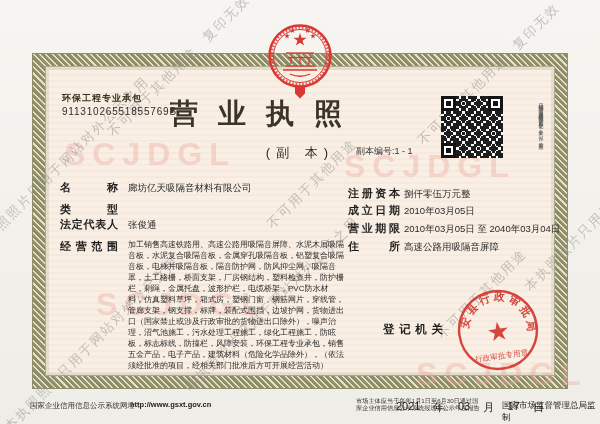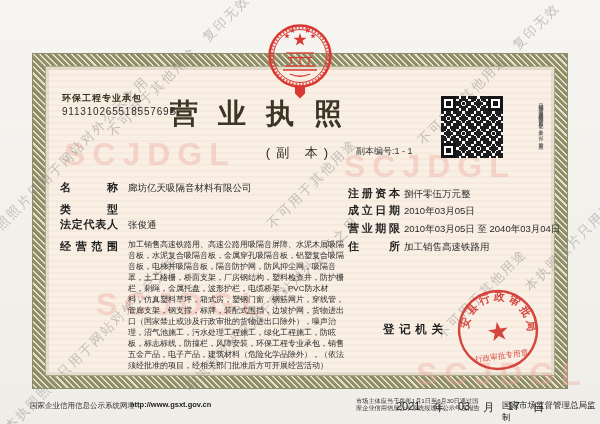--- a/index.html
+++ b/index.html
@@ -148,21 +148,21 @@
   <div class="lbl lbl-r" style="left:348px;top:186px;">注册资本</div>
   <div class="val" style="left:404px;top:188px;">捌仟零伍万元整</div>
 
   <div class="lbl lbl-r" style="left:348px;top:203px;">成立日期</div>
   <div class="val" style="left:404px;top:205px;">2010年03月05日</div>
 
   <div class="lbl lbl-r" style="left:348px;top:221px;">营业期限</div>
   <div class="val" style="left:404px;top:223px;">2010年03月05日 至 2040年03月04日</div>
 
   <div class="lbl lbl-r" style="left:348px;top:239px;">住所</div>
-  <div class="val" style="left:404px;top:241px;">加工销售高速铁路用</div>
+  <div class="val" style="left:404px;top:241px;">高速公路用吸隔音屏障</div>
 
   <div class="authority">登记机关</div>
 
   <svg class="seal" viewBox="0 0 84 84">
     <defs>
       <path id="sealArc" d="M 42,42 m -29,0 a 29,29 0 1,1 58,0 a 29,29 0 1,1 -58,0"></path>
     </defs>
     <circle cx="42" cy="42" r="38" fill="none" stroke="#d2342c" stroke-width="2.4"></circle>
     <text font-size="10.5" fill="#d2342c" letter-spacing="3" font-weight="bold">
       <textPath href="#sealArc" startOffset="25%" text-anchor="middle">文安县行政审批局</textPath>

